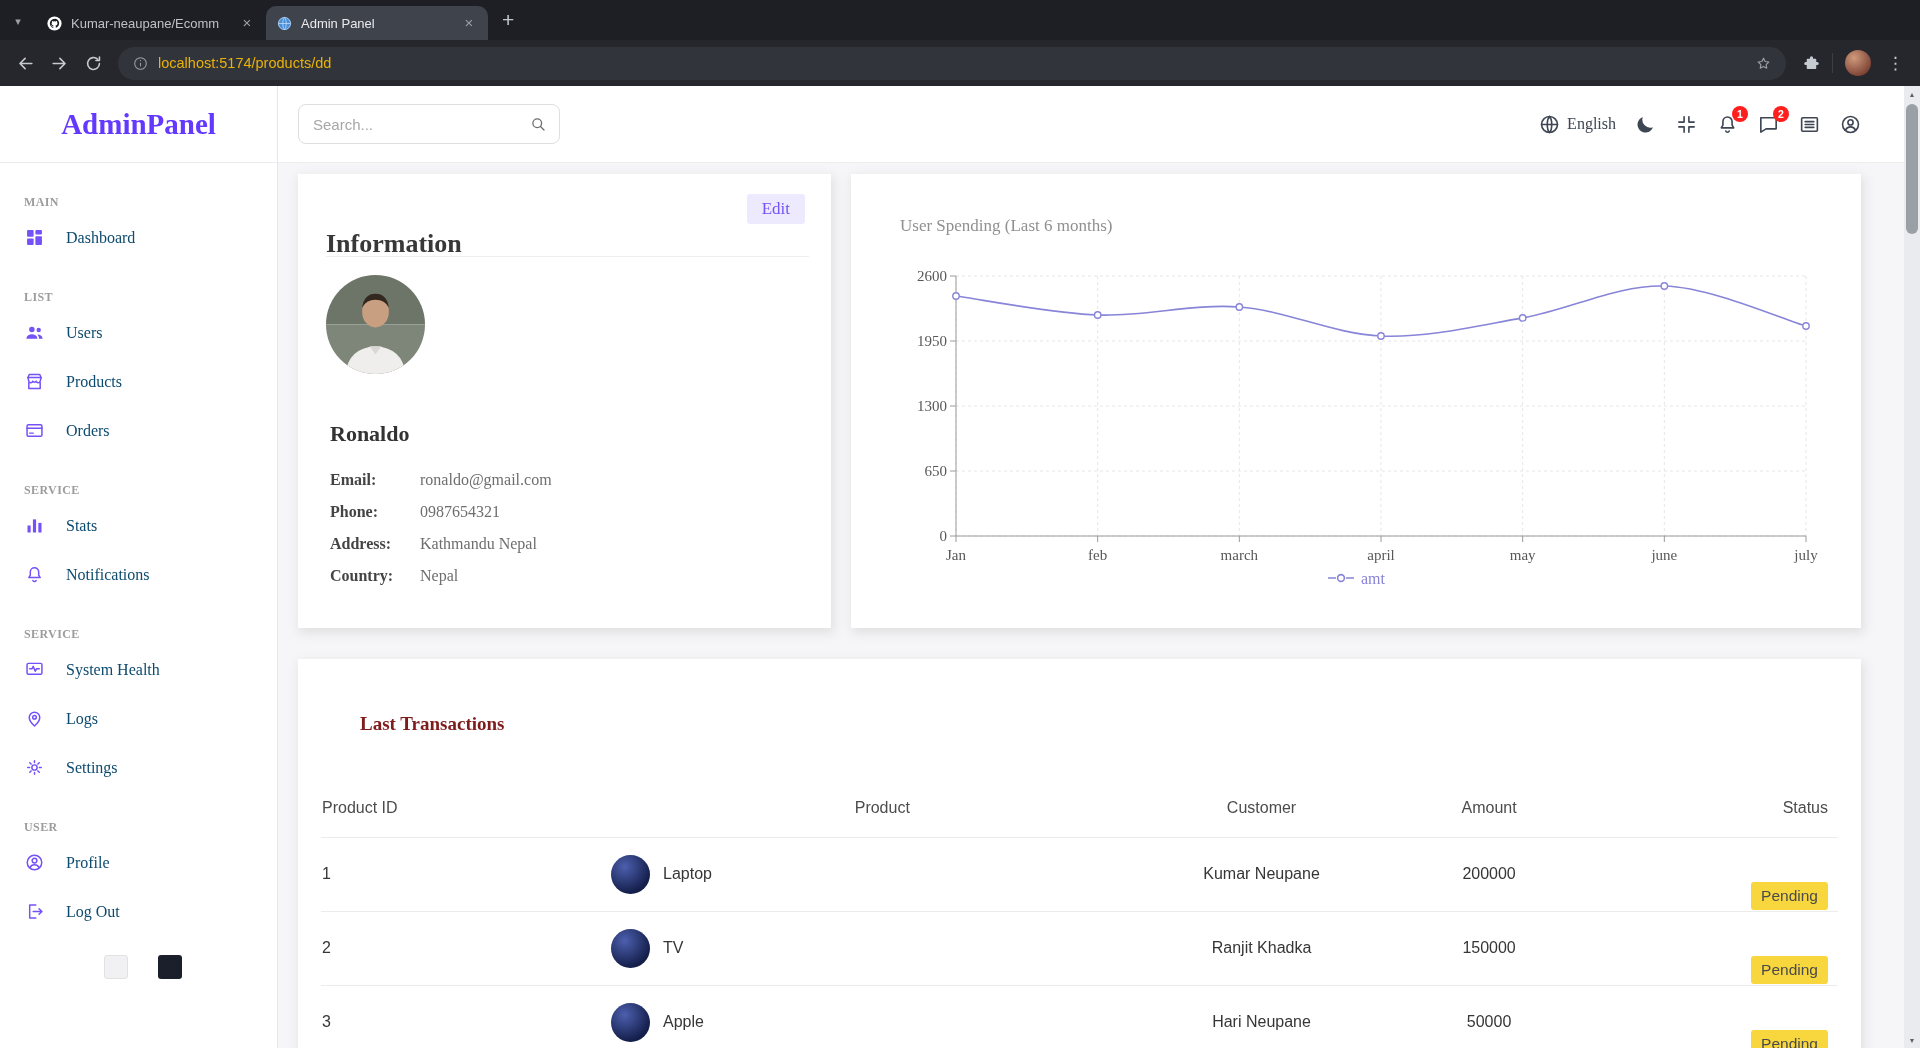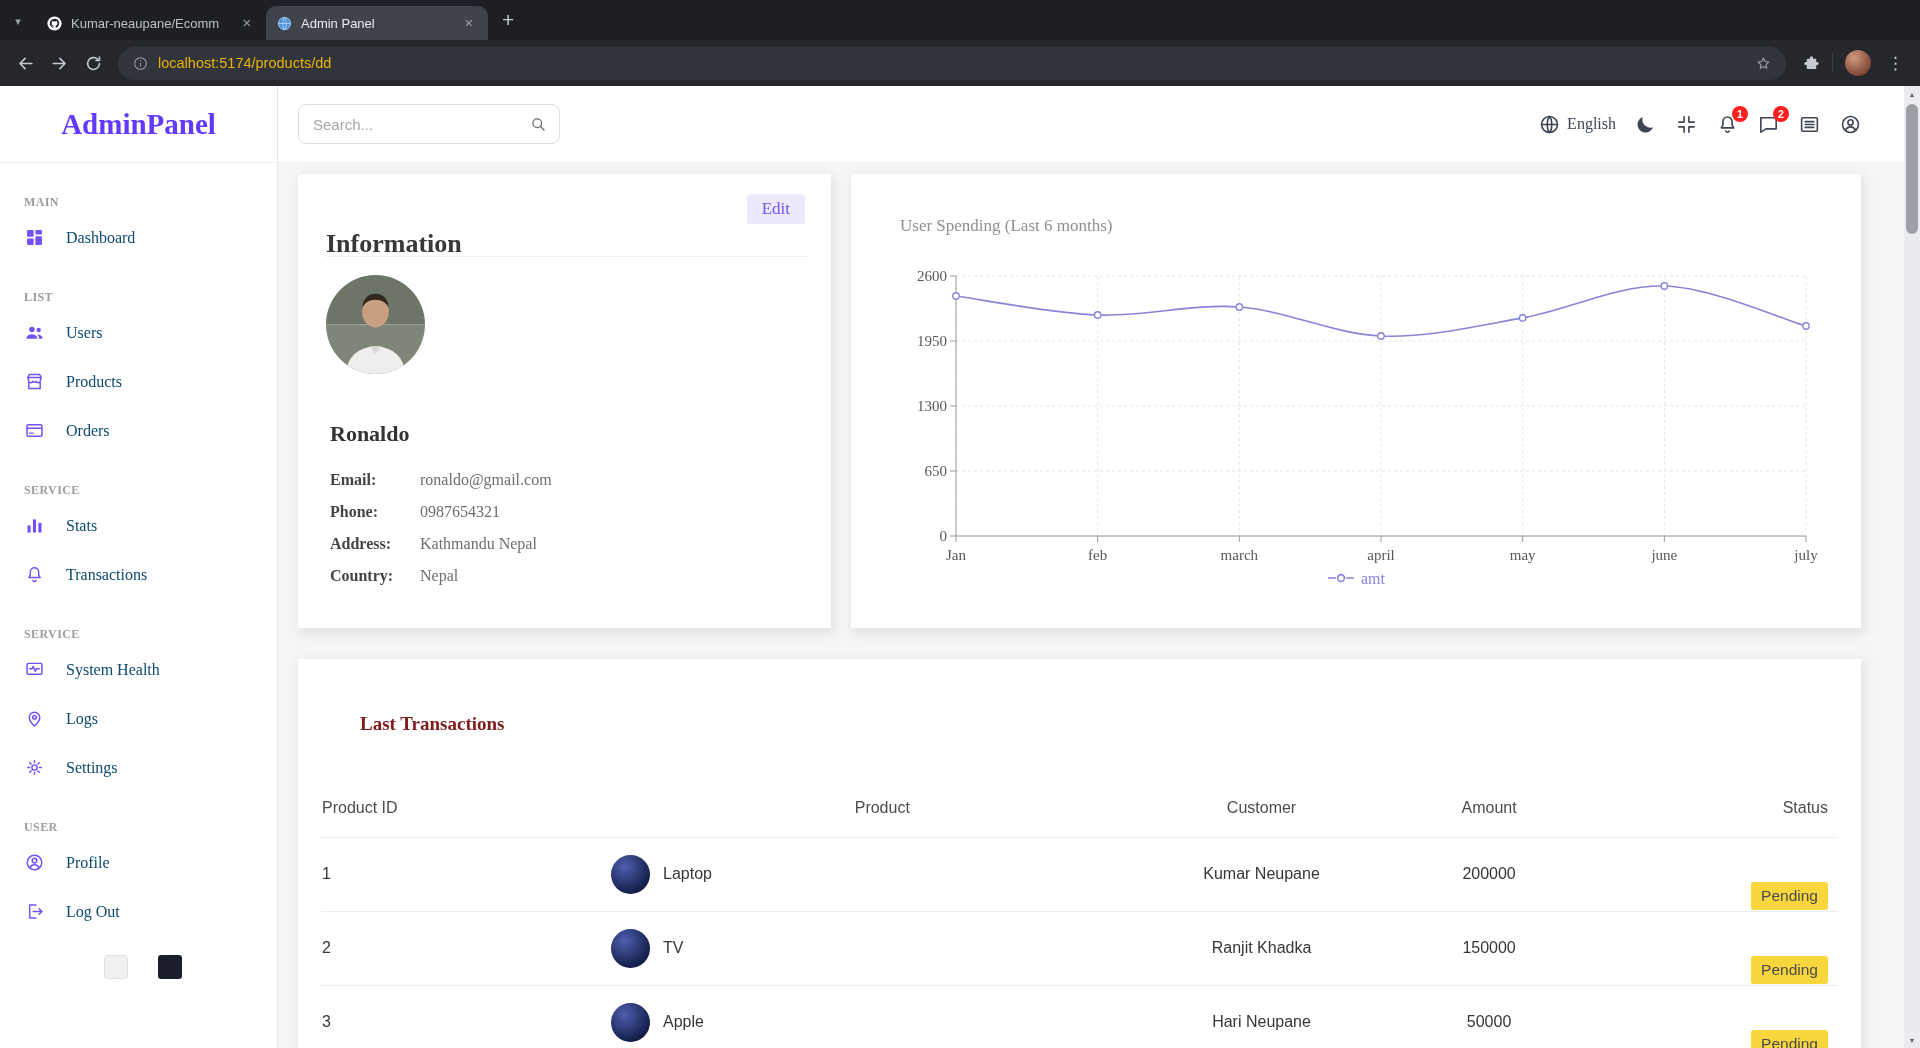--- a/index.html
+++ b/index.html
@@ -244,21 +244,21 @@
               </span>
               <span class="side-label">Stats</span>
             </div>
             <div class="side-item">
               <span class="icon">
                 <svg viewBox="0 0 24 24" fill="none" stroke="currentColor" stroke-width="1.7" stroke-linecap="round" stroke-linejoin="round">
                   <path d="M12 4.2a4.8 4.8 0 0 1 4.8 4.8v3.6l1.7 2.9H5.5l1.7-2.9V9A4.8 4.8 0 0 1 12 4.2z"></path>
                   <path d="M10.2 18.8a1.9 1.9 0 0 0 3.6 0"></path>
                 </svg>
               </span>
-              <span class="side-label">Transactions</span>
+              <span class="side-label">Notifications</span>
             </div>
             <div class="section-title">SERVICE</div>
             <div class="side-item">
               <span class="icon">
                 <svg viewBox="0 0 24 24" fill="none" stroke="currentColor" stroke-width="1.7" stroke-linecap="round" stroke-linejoin="round">
                   <rect x="3.5" y="5" width="17" height="12.5" rx="1.5"></rect>
                   <path d="M6.5 11.2h2.6l1.4-2.8 2.4 5.6 1.4-2.8h3.2"></path>
                 </svg>
               </span>
               <span class="side-label">System Health</span>

